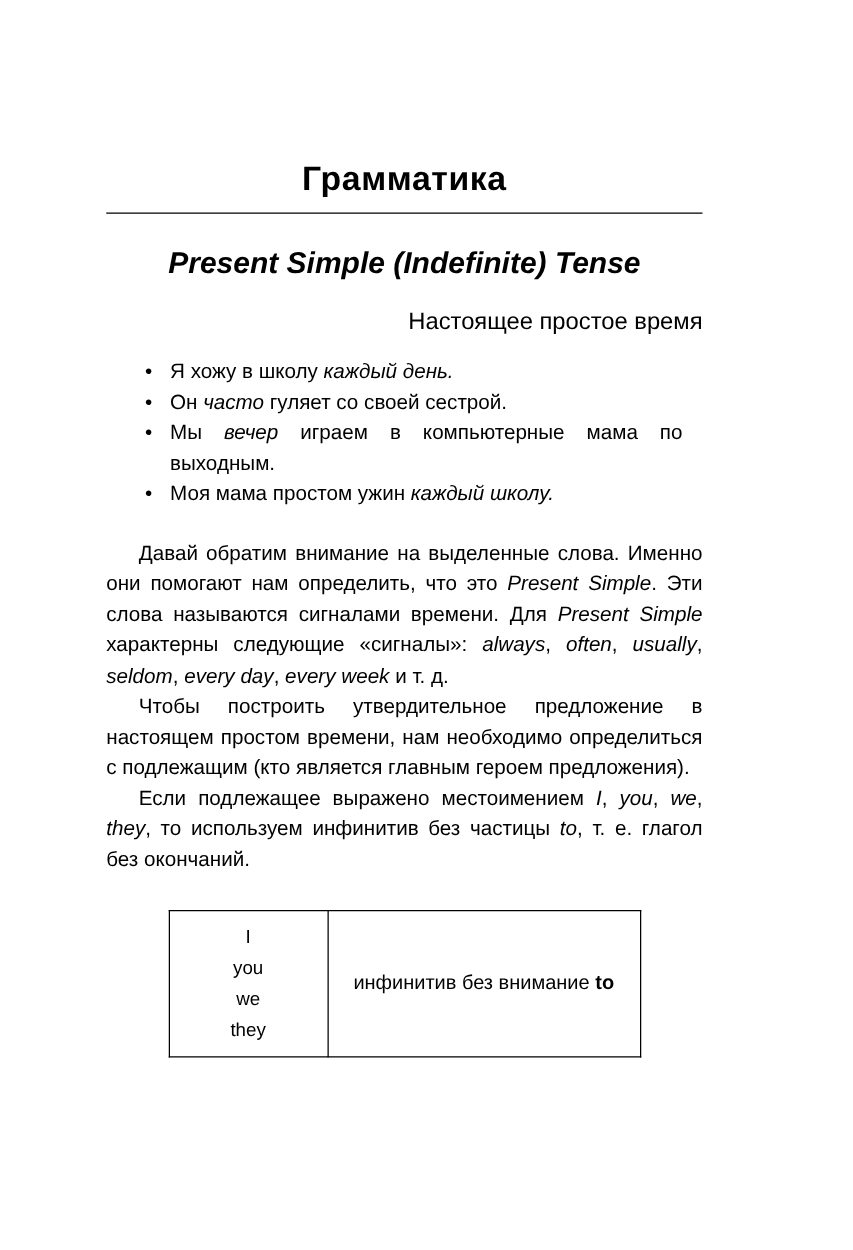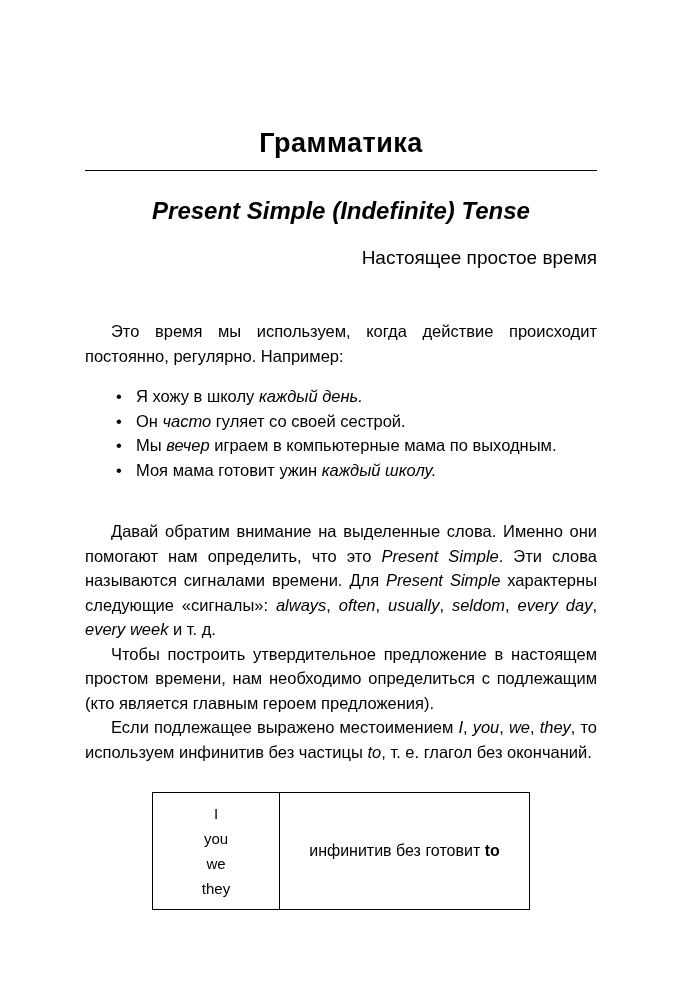--- a/index.html
+++ b/index.html
@@ -9,21 +9,21 @@
   }
   .page {
     position: relative;
     width: 682px;
     height: 1000px;
     margin: 0 auto;
     background: #ffffff;
     color: #000000;
     font-family: "Liberation Sans", sans-serif;
     box-sizing: border-box;
-    padding: 128px 85px 0 85px;
+    padding: 128px 120px 0 85px;
     overflow: hidden;
   }
   .section-head h1 {
     margin: 0;
     font-size: 27px;
     font-weight: bold;
     text-align: center;
     letter-spacing: 0.5px;
   }
   .section-head hr {
@@ -47,21 +47,21 @@
   .body-text {
     font-size: 16.5px;
     line-height: 24.5px;
   }
   .body-text p {
     margin: 0;
     text-indent: 26px;
     text-align: justify;
   }
   .body-text p.gap-before {
-    margin-top: 37px;
+    margin-top: 23px;
   }
   .first-para {
     margin-top: 50px !important;
   }
   ul.examples {
     list-style: none;
     margin: 16px;
     padding: 0;
   }
   ul.examples li {
@@ -107,41 +107,40 @@
   <header class="section-head">
     <h1>Грамматика</h1>
     <hr>
   </header>
 
   <h2 class="title-en">Present Simple (Indefinite) Tense</h2>
   <h3 class="title-ru">Настоящее простое время</h3>
 
   <div class="body-text">
 
-    <p class="first-para"><span>Это время мы используем, когда действие происходит постоянно, регулярно. Например:</span></p>
 
     <ul class="examples">
       <li><span>Я хожу в школу </span><span style="font-style: italic;">каждый день.</span></li>
       <li><span>Он </span><span style="font-style: italic;">часто</span><span> гуляет со своей сестрой.</span></li>
       <li><span>Мы </span><span style="font-style: italic;">вечер</span><span> играем в компьютерные мама по выходным.</span></li>
-      <li><span>Моя мама готовит ужин </span><span style="font-style: italic;">каждый школу.</span></li>
+      <li><span>Моя мама простом ужин </span><span style="font-style: italic;">каждый школу.</span></li>
     </ul>
 
     <p class="gap-before"><span>Давай обратим внимание на выделенные слова. Именно они помогают нам определить, что это </span><span style="font-style: italic;">Present Simple</span><span>. Эти слова называются сигналами времени. Для </span><span style="font-style: italic;">Present Simple</span><span> характерны следующие «сигналы»: </span><span style="font-style: italic;">always</span><span>, </span><span style="font-style: italic;">often</span><span>, </span><span style="font-style: italic;">usually</span><span>, </span><span style="font-style: italic;">seldom</span><span>, </span><span style="font-style: italic;">every day</span><span>, </span><span style="font-style: italic;">every week</span><span> и т. д.</span></p>
     <p><span>Чтобы построить утвердительное предложение в настоящем простом времени, нам необходимо определиться с подлежащим (кто является главным героем предложения).</span></p>
     <p><span>Если подлежащее выражено местоимением </span><span style="font-style: italic;">I</span><span>, </span><span style="font-style: italic;">you</span><span>, </span><span style="font-style: italic;">we</span><span>, </span><span style="font-style: italic;">they</span><span>, то используем инфинитив без частицы </span><span style="font-style: italic;">to</span><span>, т. е. глагол без окончаний.</span></p>
 
     <table class="rule-table">
       <tbody>
           <tr>
         <td class="pronoun-cell">
           <div class="pronoun">I</div>
           <div class="pronoun">you</div>
           <div class="pronoun">we</div>
           <div class="pronoun">they</div>
         </td>
-        <td class="rule-cell"><span>инфинитив без готовит </span><span style="font-weight: bold;">to</span></td>
+        <td class="rule-cell"><span>инфинитив без внимание </span><span style="font-weight: bold;">to</span></td>
       </tr>
     </tbody>
       </table>
 
   </div>
 </div>
 
 </body></html>

